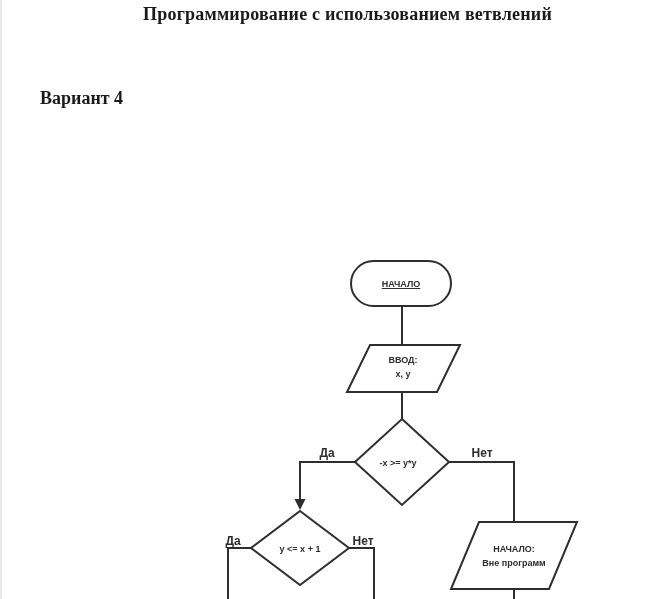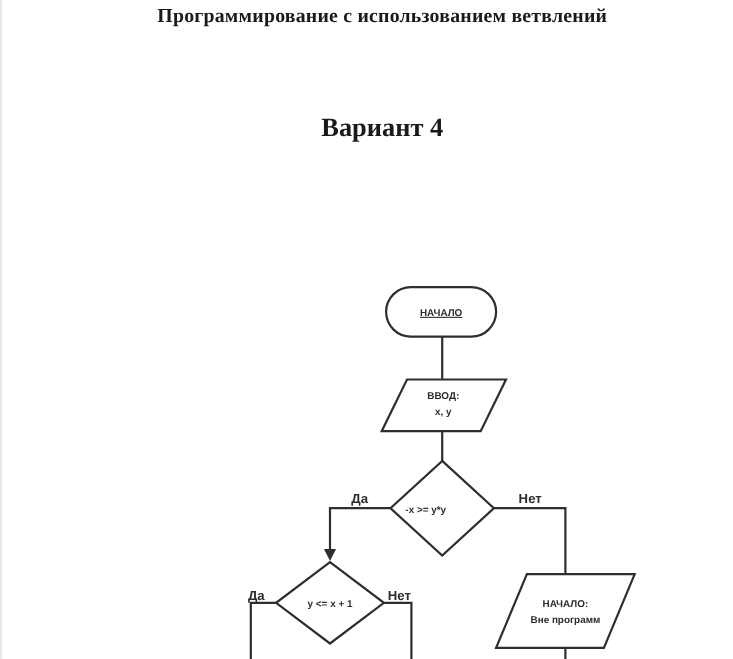--- a/index.html
+++ b/index.html
@@ -18,23 +18,22 @@
     box-sizing:border-box;
     padding-left:34px;
   }
   .doc-title{
     position:absolute;top:4px;left:38px;right:11px;
     text-align:center;
     font-size:18px;font-weight:700;
     letter-spacing:.2px;
   }
   .doc-subtitle{
-    position:absolute;top:104px;left:38px;right:11px;
-    text-align:center;
-    font-size:24px;font-weight:700;
+    position:absolute;top:88px;left:38px;right:11px;
+    font-size:18px;font-weight:700;
   }
   .goal-paragraph{
     position:absolute;top:160px;left:38px;right:11px;
     margin:0;
     font-size:16.5px;line-height:27.5px;
     text-align:justify;
     text-indent:35px;
   }
   .goal-label{font-weight:700;padding-right:5px;}
   .section-heading{
@@ -95,21 +94,21 @@
       </g>
     </svg>
 
     <div class="fc-label" style="left:399px;top:284px;text-decoration:underline;">НАЧАЛО</div>
 
     <div class="fc-label" style="left:401px;top:367px;">
       <div>ВВОД:</div>
       <div>x, y</div>
     </div>
 
-    <div class="fc-label" style="left:385px;top:463px;">-x &gt;= y*y</div>
+    <div class="fc-label" style="left:396px;top:463px;">-x &gt;= y*y</div>
 
     <div class="fc-label fc-branch" style="left:325px;top:453px;">Да</div>
     <div class="fc-label fc-branch" style="left:480px;top:453px;">Нет</div>
 
     <div class="fc-label" style="left:298px;top:549px;">y &lt;= x + 1</div>
 
     <div class="fc-label fc-branch" style="left:231px;top:541px;">Да</div>
     <div class="fc-label fc-branch" style="left:361px;top:541px;">Нет</div>
 
     <div class="fc-label" style="left:512px;top:556px;">

